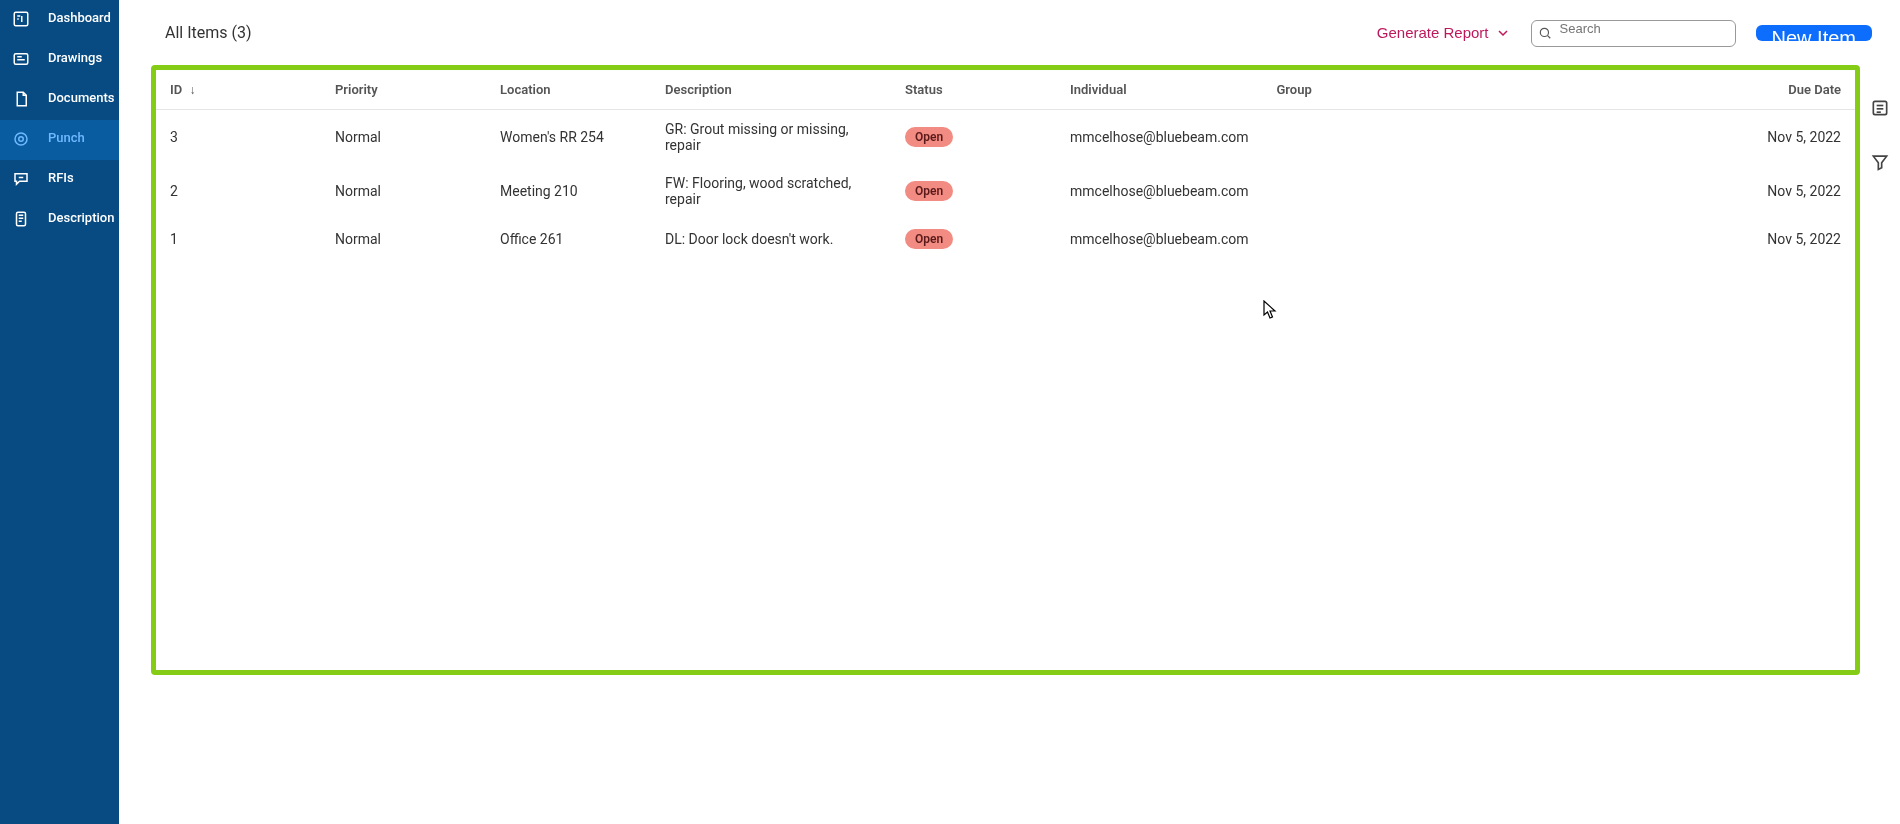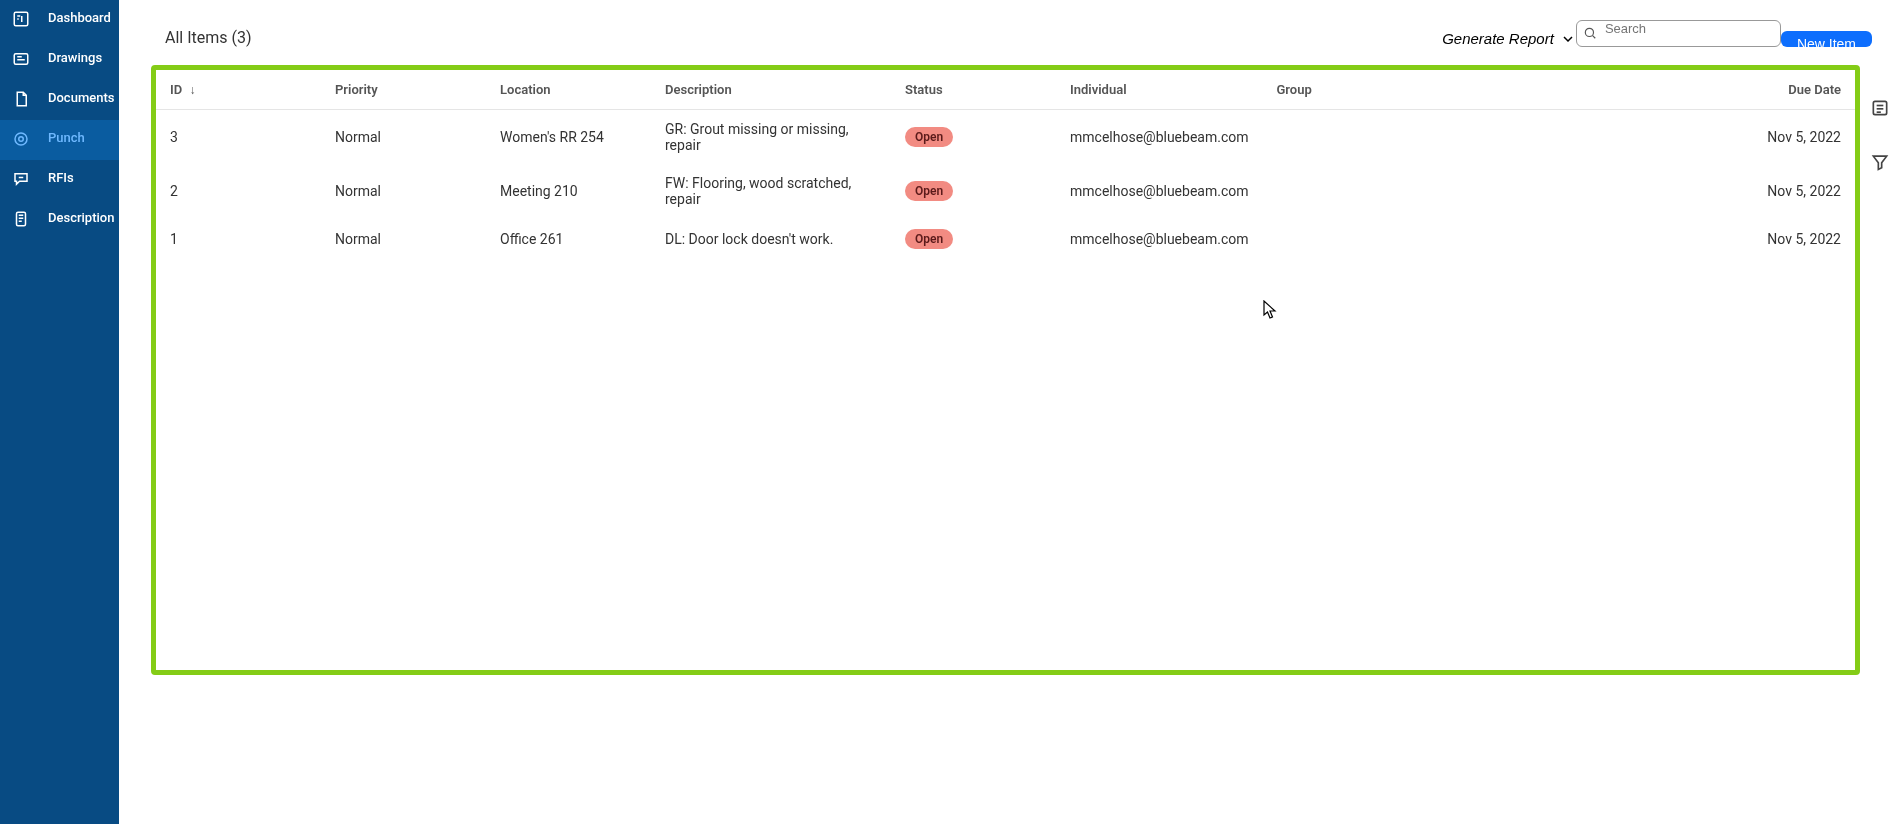--- a/index.html
+++ b/index.html
@@ -55,39 +55,39 @@
       left: 119px;
       top: 0;
       right: 0;
       height: 100%;
       background: #fff;
     }
 
     
     .top-bar {
       display: flex;
-      align-items: flex-end;
+      align-items: center;
       padding: 18px 28px 18px 46px;
+      gap: 20px;
     }
     .page-title {
       font-size: 16px;
       color: #333;
       flex: 1;
     }
     .generate-report {
       display: inline-flex;
       align-items: center;
       gap: 6px;
-      color: #000000;
+      color: #be185d;
       font-size: 15px;
       font-weight: 500;
       cursor: pointer;
       background: none;
       border: none;
-      font-style: italic;
     }
     .search-box {
       position: relative;
       width: 205px;
     }
     .search-box input {
       width: 100%;
       height: 27px;
       border: 1px solid #999;
       border-radius: 6px;
@@ -101,21 +101,21 @@
       transform: translateY(-50%);
       color: #555;
       display: inline-flex;
     }
     .new-item-btn {
       background: #0d6efd;
       color: #fff;
       border: none;
       border-radius: 6px;
       padding: 6px 16px;
-      font-size: 14px;
+      font-size: 20px;
       font-weight: 500;
       cursor: pointer;
       height: 16px;
       line-height: 15px;
     }
 
     
     .table-container {
       margin: 0 40px 0 32px;
       border: 5px solid #84cc16;

